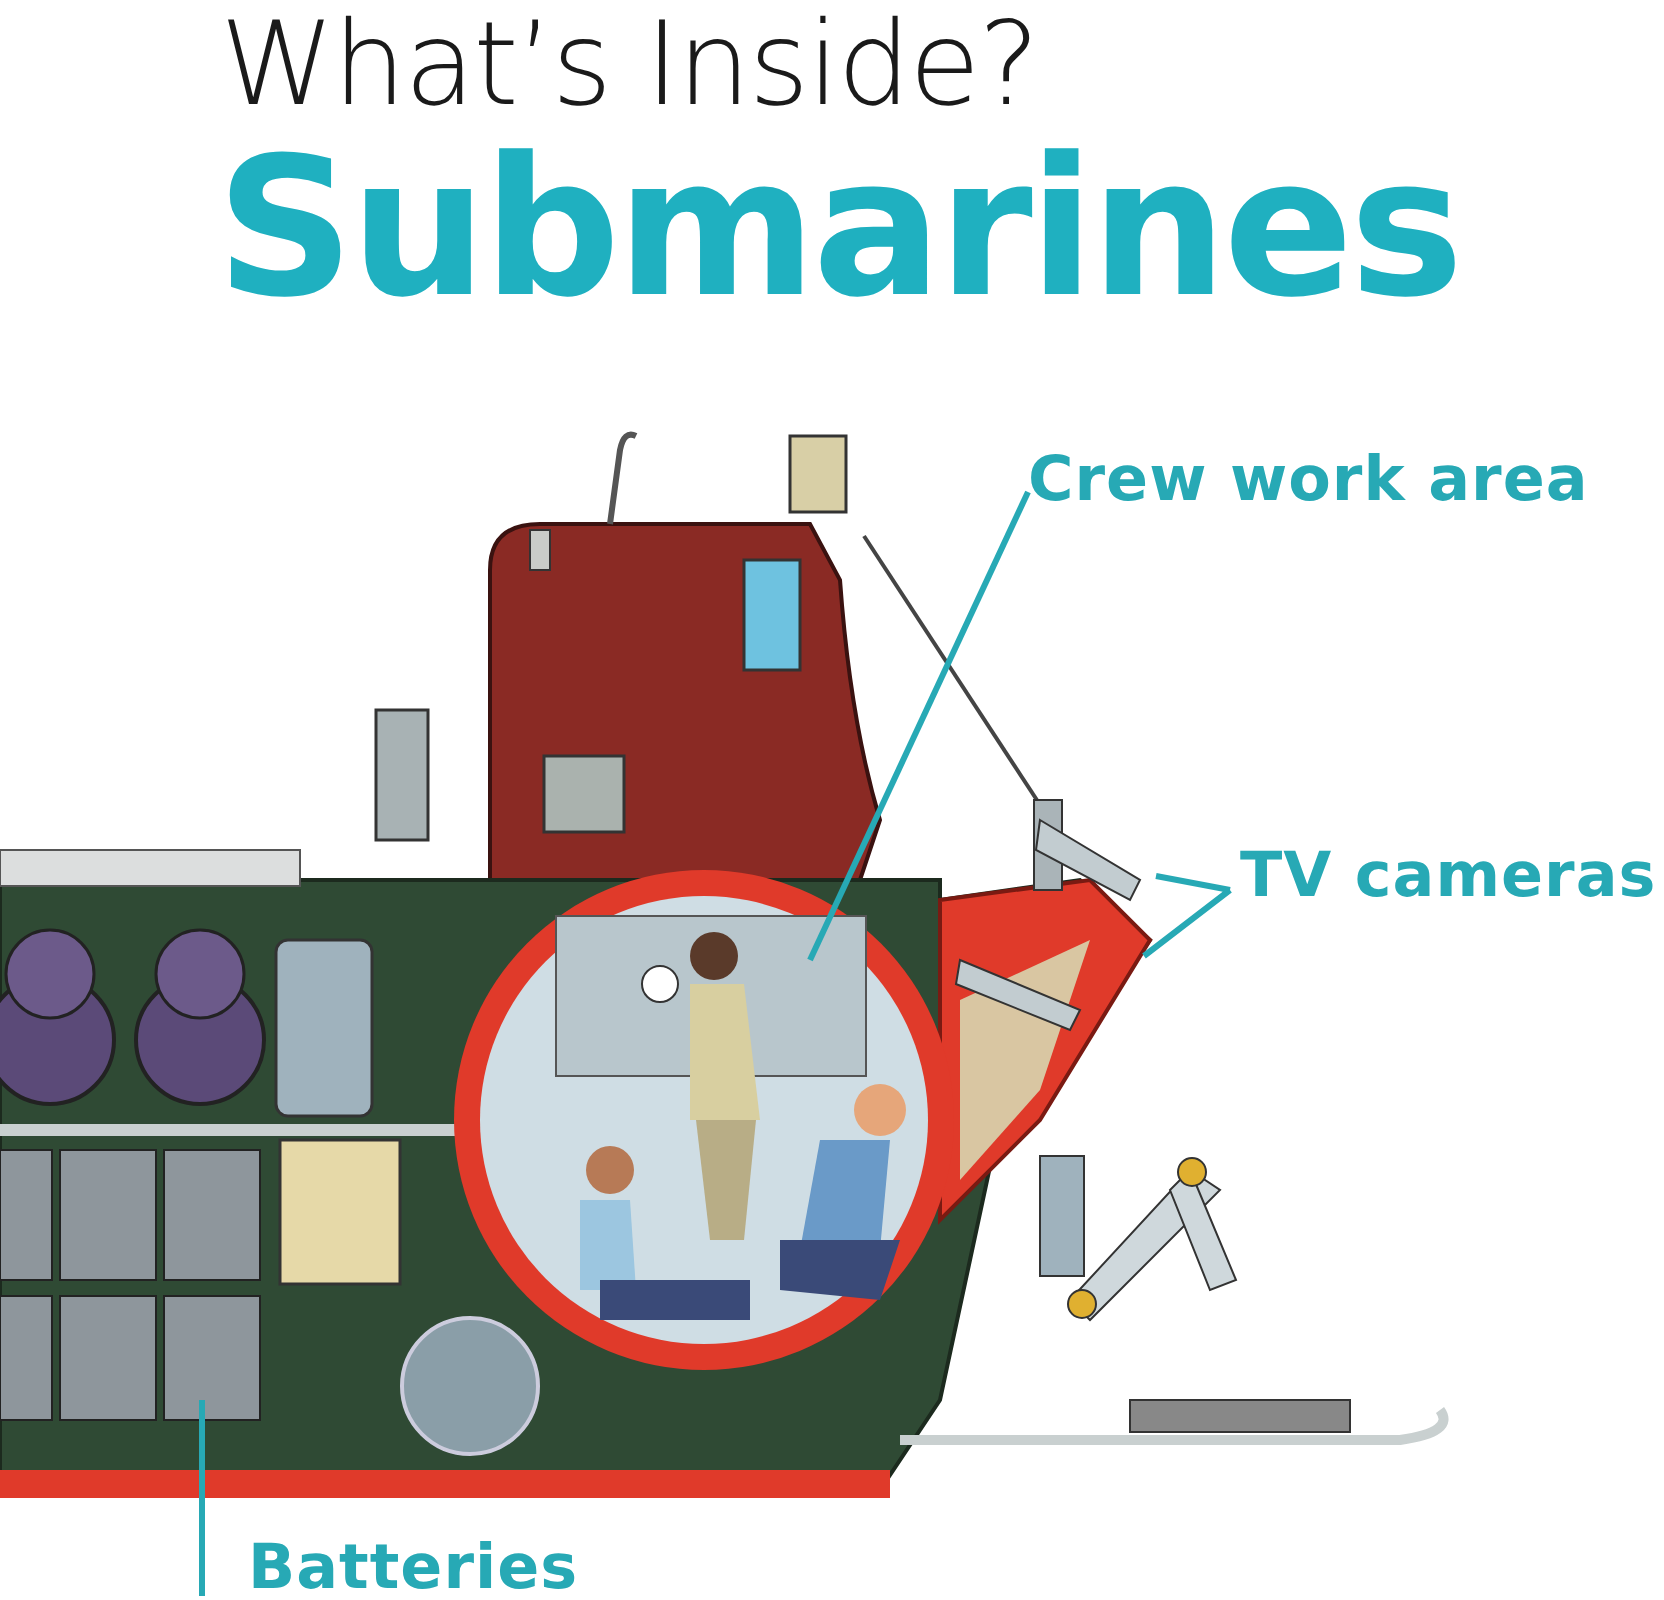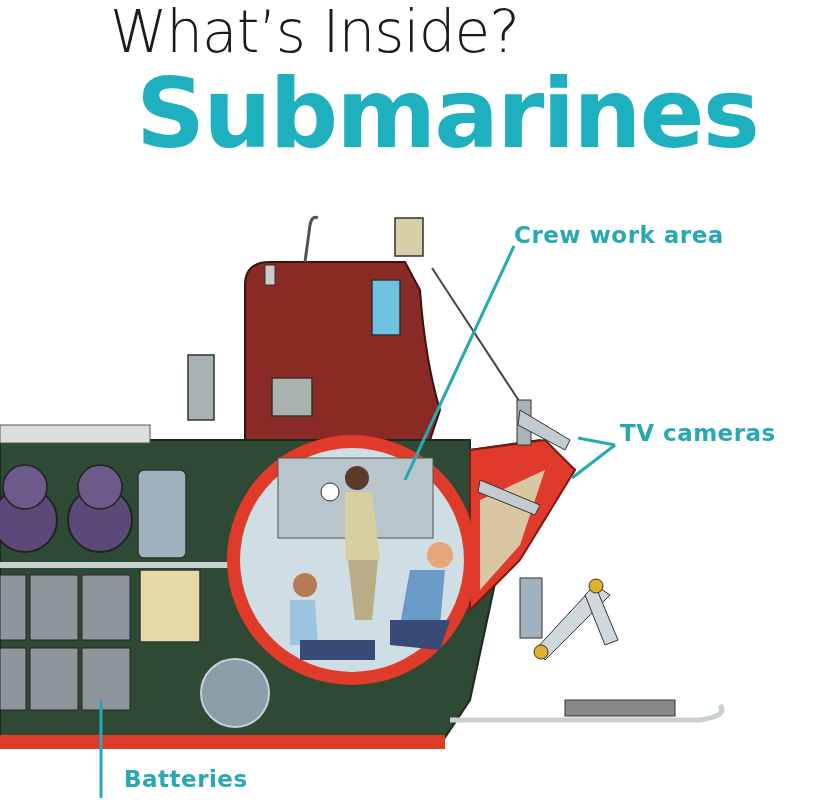--- a/index.html
+++ b/index.html
@@ -1,23 +1,23 @@
 <!DOCTYPE html>
 <html><head>
 <meta charset="utf-8">
 <style>
   html, body { margin:0; padding:0; }
   body { width:832px; height:800px; background:#ffffff; position:relative; overflow:hidden;
          font-family:"DejaVu Sans", sans-serif; }
   .title-top { position:absolute; left:110px; top:-2px; font-family:"DejaVu Sans", sans-serif;
                font-size:58px; font-weight:300; color:#1a1a1a; letter-spacing:-1px; white-space:nowrap; }
   .title-main { position:absolute; left:108px; top:66px; font-family:"DejaVu Sans", sans-serif;
-                font-size:96px; font-weight:bold; color:#1fb0c0; letter-spacing:-2px; white-space:nowrap; line-height:1;margin-left:28px; }
+                font-size:96px; font-weight:bold; color:#1fb0c0; letter-spacing:-2px; white-space:nowrap; line-height:1; }
   .label { position:absolute; font-family:"DejaVu Sans", sans-serif; font-weight:bold; color:#27a9b5;
-           font-size:23px; white-space:nowrap; letter-spacing:0.5px; }
+           font-size:31px; white-space:nowrap; letter-spacing:0.5px; }
   svg.art { position:absolute; left:0; top:0; }
 </style>
 </head>
 <body>
 
 <div class="title-top">What’s Inside?</div>
 <div class="title-main">Submarines</div>
 
 <svg class="art" width="832" height="800" viewBox="0 0 832 800">
 

